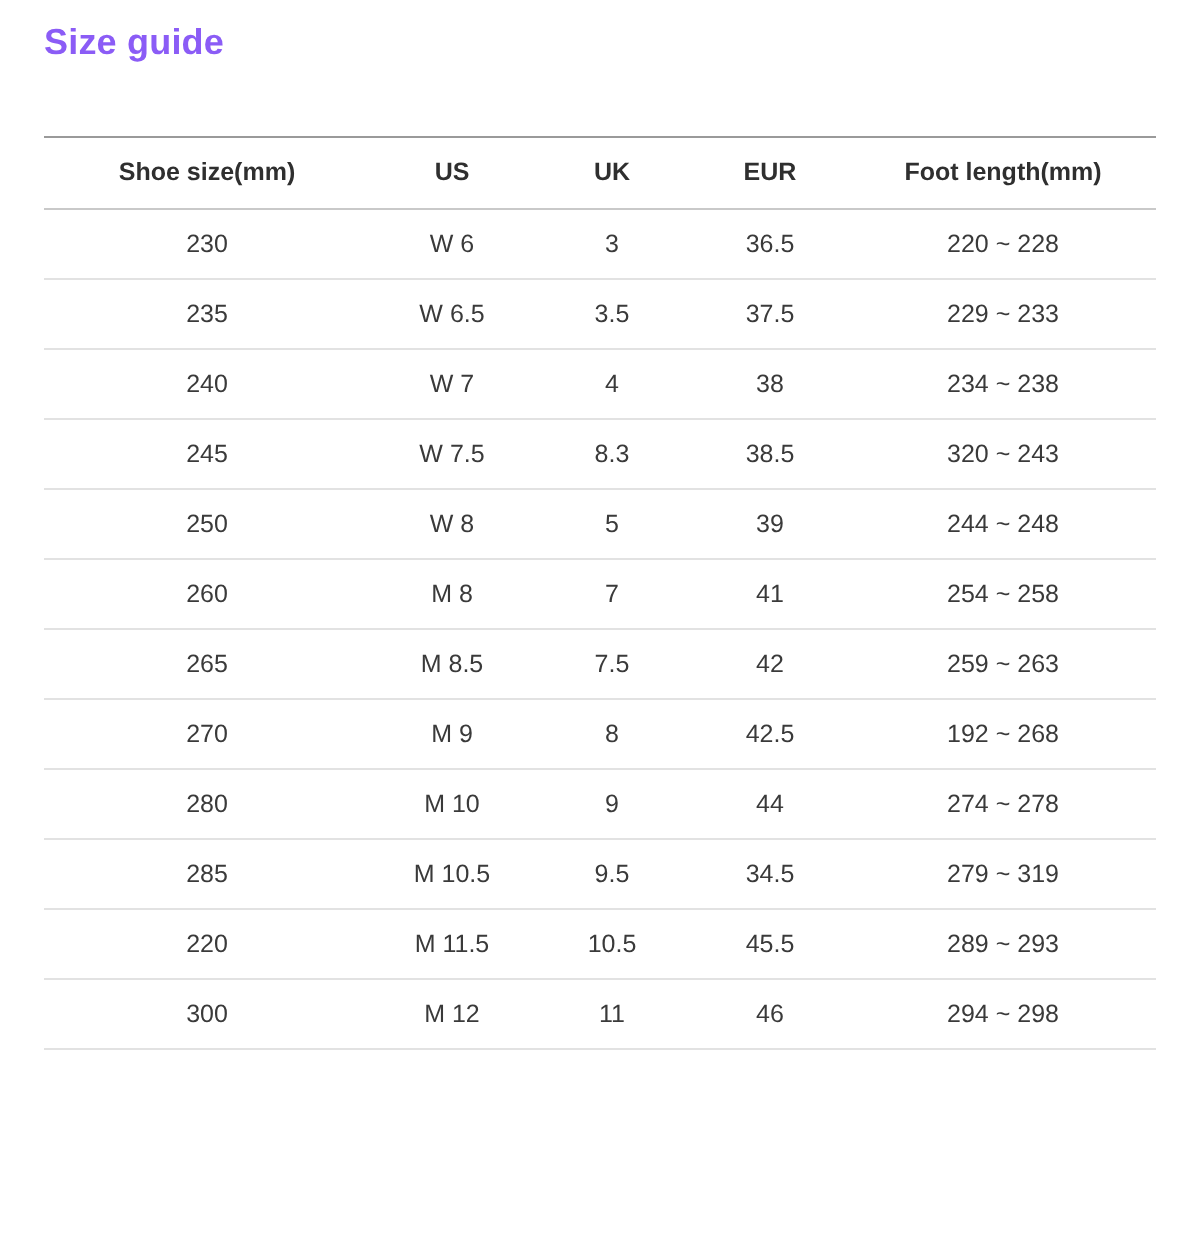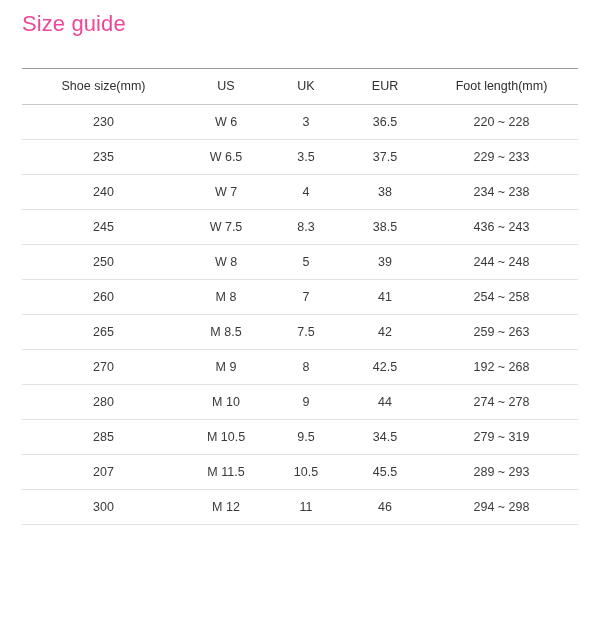--- a/index.html
+++ b/index.html
@@ -17,40 +17,40 @@
   .page {
     width: 600px;
     height: 624px;
     position: relative;
     box-sizing: border-box;
   }
   .page-title {
     position: absolute;
     left: 22px;
     top: 11px;
-    font-size: 22px;
-    font-weight: 400;
-    color: #ec4899;
+    font-size: 18px;
+    font-weight: 700;
+    color: #8b5cf6;
     letter-spacing: 0.1px;
   }
   .table-wrap {
     position: absolute;
     left: 22px;
     top: 68px;
     width: 556px;
   }
   table.size-table {
     width: 556px;
     border-collapse: collapse;
     table-layout: fixed;
     font-size: 12.5px;
     color: #3a3a3a;
   }
   table.size-table thead th {
-    font-weight: 400;
+    font-weight: 700;
     font-size: 12.5px;
     color: #2f2f2f;
     padding: 10px 0 11px 0;
     text-align: center;
     border-top: 1px solid #9a9a9a;
     border-bottom: 1px solid #c9c9c9;
     background: #ffffff;
   }
   table.size-table tbody td {
     padding: 10px 0 10px 0;
@@ -114,21 +114,21 @@
           <td>W 7</td>
           <td>4</td>
           <td>38</td>
           <td>234 ~ 238</td>
         </tr>
         <tr>
           <td>245</td>
           <td>W 7.5</td>
           <td>8.3</td>
           <td>38.5</td>
-          <td>436 ~ 243</td>
+          <td>320 ~ 243</td>
         </tr>
         <tr>
           <td>250</td>
           <td>W 8</td>
           <td>5</td>
           <td>39</td>
           <td>244 ~ 248</td>
         </tr>
         <tr>
           <td>260</td>
@@ -159,21 +159,21 @@
           <td>274 ~ 278</td>
         </tr>
         <tr>
           <td>285</td>
           <td>M 10.5</td>
           <td>9.5</td>
           <td>34.5</td>
           <td>279 ~ 319</td>
         </tr>
         <tr>
-          <td>207</td>
+          <td>220</td>
           <td>M 11.5</td>
           <td>10.5</td>
           <td>45.5</td>
           <td>289 ~ 293</td>
         </tr>
         <tr>
           <td>300</td>
           <td>M 12</td>
           <td>11</td>
           <td>46</td>

